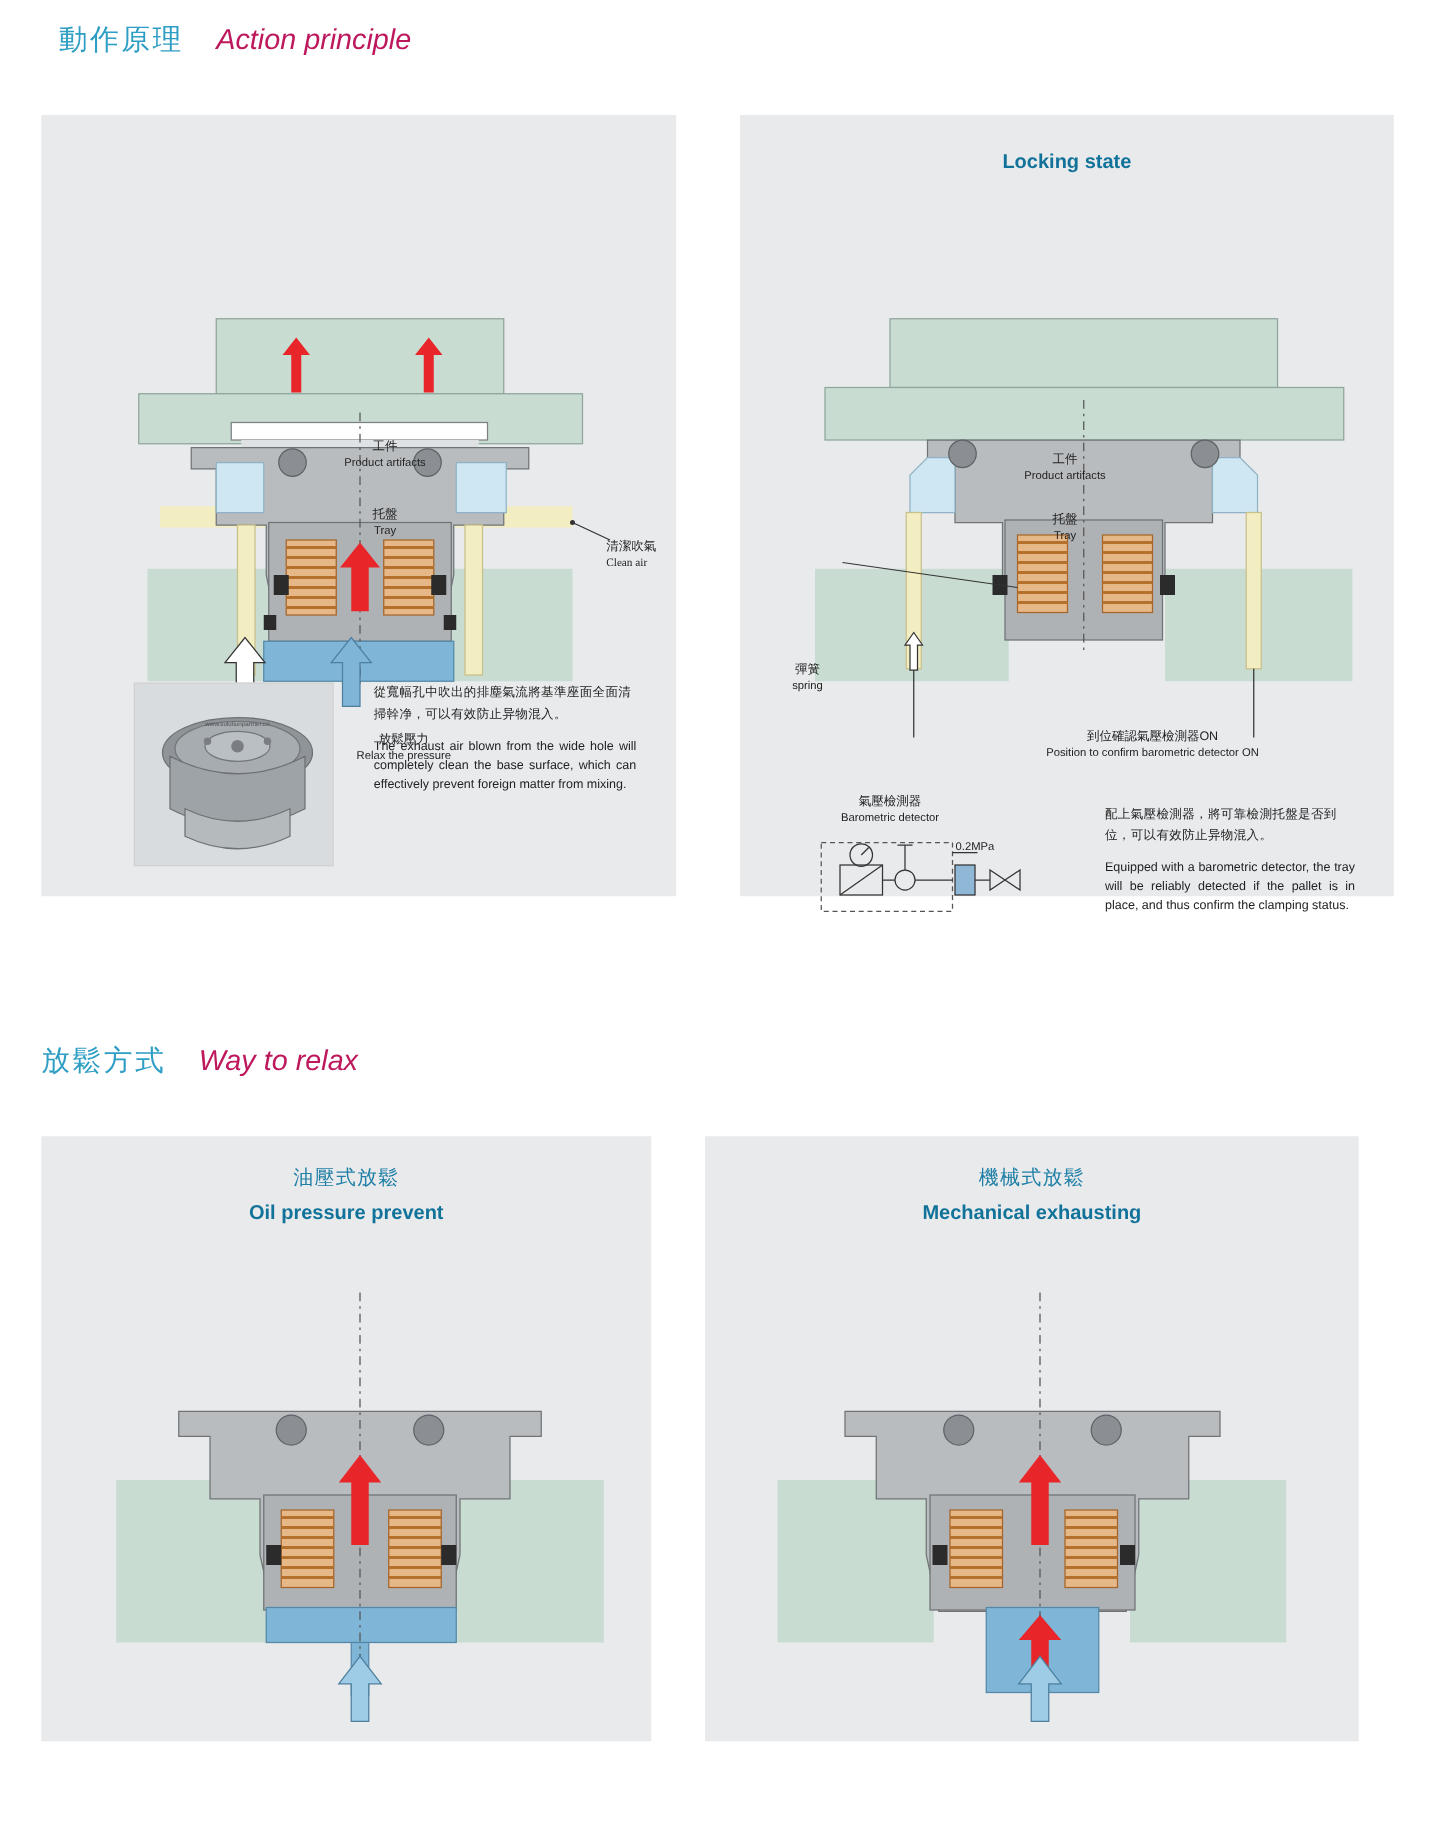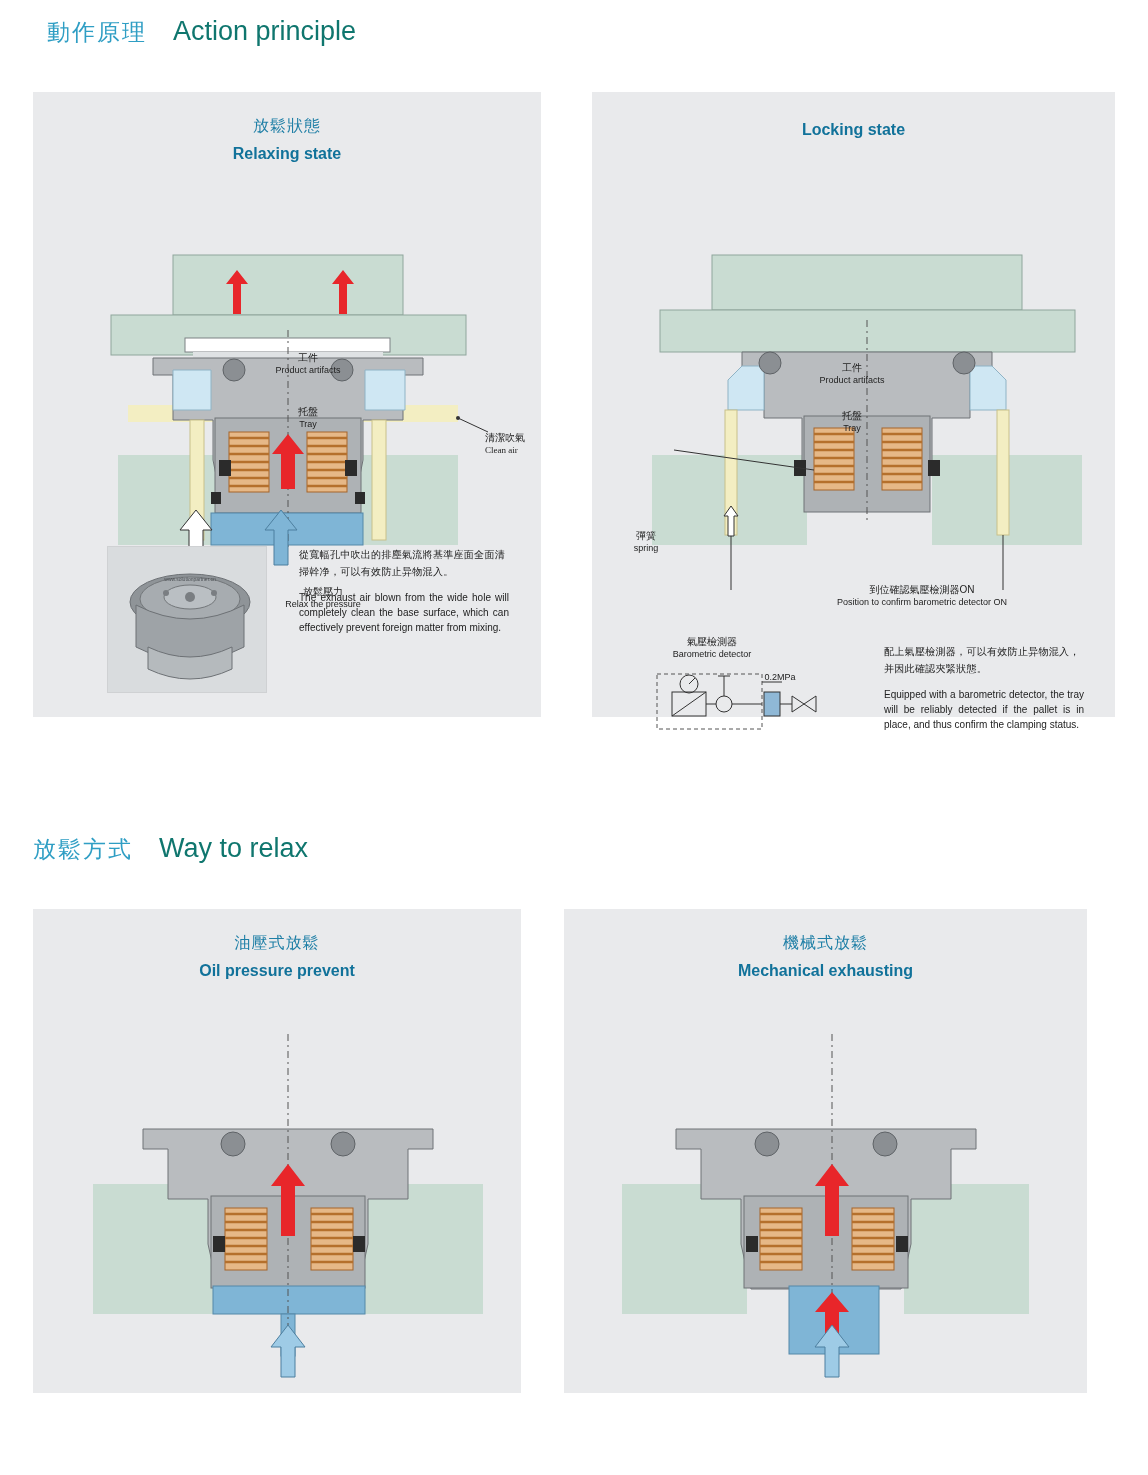--- a/index.html
+++ b/index.html
@@ -9,21 +9,21 @@
     color:#333;
     position:relative;
     overflow:hidden;
   }
   .section-head{
     position:absolute;
     display:flex;align-items:baseline;gap:26px;
     white-space:nowrap;
   }
   .sh-cn{font-size:23px;color:#2f9ec4;letter-spacing:2px;}
-  .sh-en{font-size:27px;color:#0f766e;font-weight:400;}
+  .sh-en{font-size:23px;color:#be185d;font-weight:400;font-style:italic;}
 
   .panel{
     position:absolute;
     background:#e9eaec;
     box-sizing:border-box;
   }
   .panel-title{
     text-align:center;
     padding-top:22px;
     line-height:1.5;
@@ -51,24 +51,20 @@
 </style>
 </head>
 <body>
 
 <div class="section-head" style="left:33px;top:16px;margin-left:14px;">
   <span class="sh-cn">動作原理</span>
   <span class="sh-en">Action principle</span>
 </div>
 
 <div class="panel" style="left:33px;top:92px;width:508px;height:625px;">
-  <div class="panel-title">
-    <div class="pt-cn">放鬆狀態</div>
-    <div class="pt-en">Relaxing state</div>
-  </div>
 
   <svg width="508" height="420" style="position:absolute;left:0;top:78px;">
 
     <rect x="85" y="285" width="100" height="90" fill="#c9dcd2"></rect>
     <rect x="325" y="285" width="100" height="90" fill="#c9dcd2"></rect>
 
     <rect x="140" y="85" width="230" height="60" fill="#c9dcd2" stroke="#8fa69c" stroke-width="1"></rect>
 
     <rect x="78" y="145" width="355" height="40" fill="#c9dcd2" stroke="#8fa69c" stroke-width="1"></rect>
 
@@ -273,21 +269,21 @@
   </svg>
   <div class="lbl" style="left:60px;top:544px;width:120px;">
     <span class="cn">氣壓檢測器</span>
     <span class="en">Barometric detector</span>
   </div>
   <div class="lbl" style="left:158px;top:580px;width:60px;font-size:10px;">
     <span class="en">0.2MPa</span>
   </div>
 
   <div class="para" style="left:292px;top:552px;width:200px;">
-    <span class="cn">配上氣壓檢測器，可以有效防止异物混入，并因此確認夾緊狀態。</span>
+    <span class="cn">配上氣壓檢測器，將可靠檢測托盤是否到位，可以有效防止异物混入。</span>
     <span class="en">Equipped with a barometric detector, the tray will be reliably detected if the pallet is in place, and thus confirm the clamping status.</span>
   </div>
 </div>
 
 <div class="section-head" style="left:33px;top:833px;">
   <span class="sh-cn">放鬆方式</span>
   <span class="sh-en">Way to relax</span>
 </div>
 
 <div class="panel" style="left:33px;top:909px;width:488px;height:484px;">

